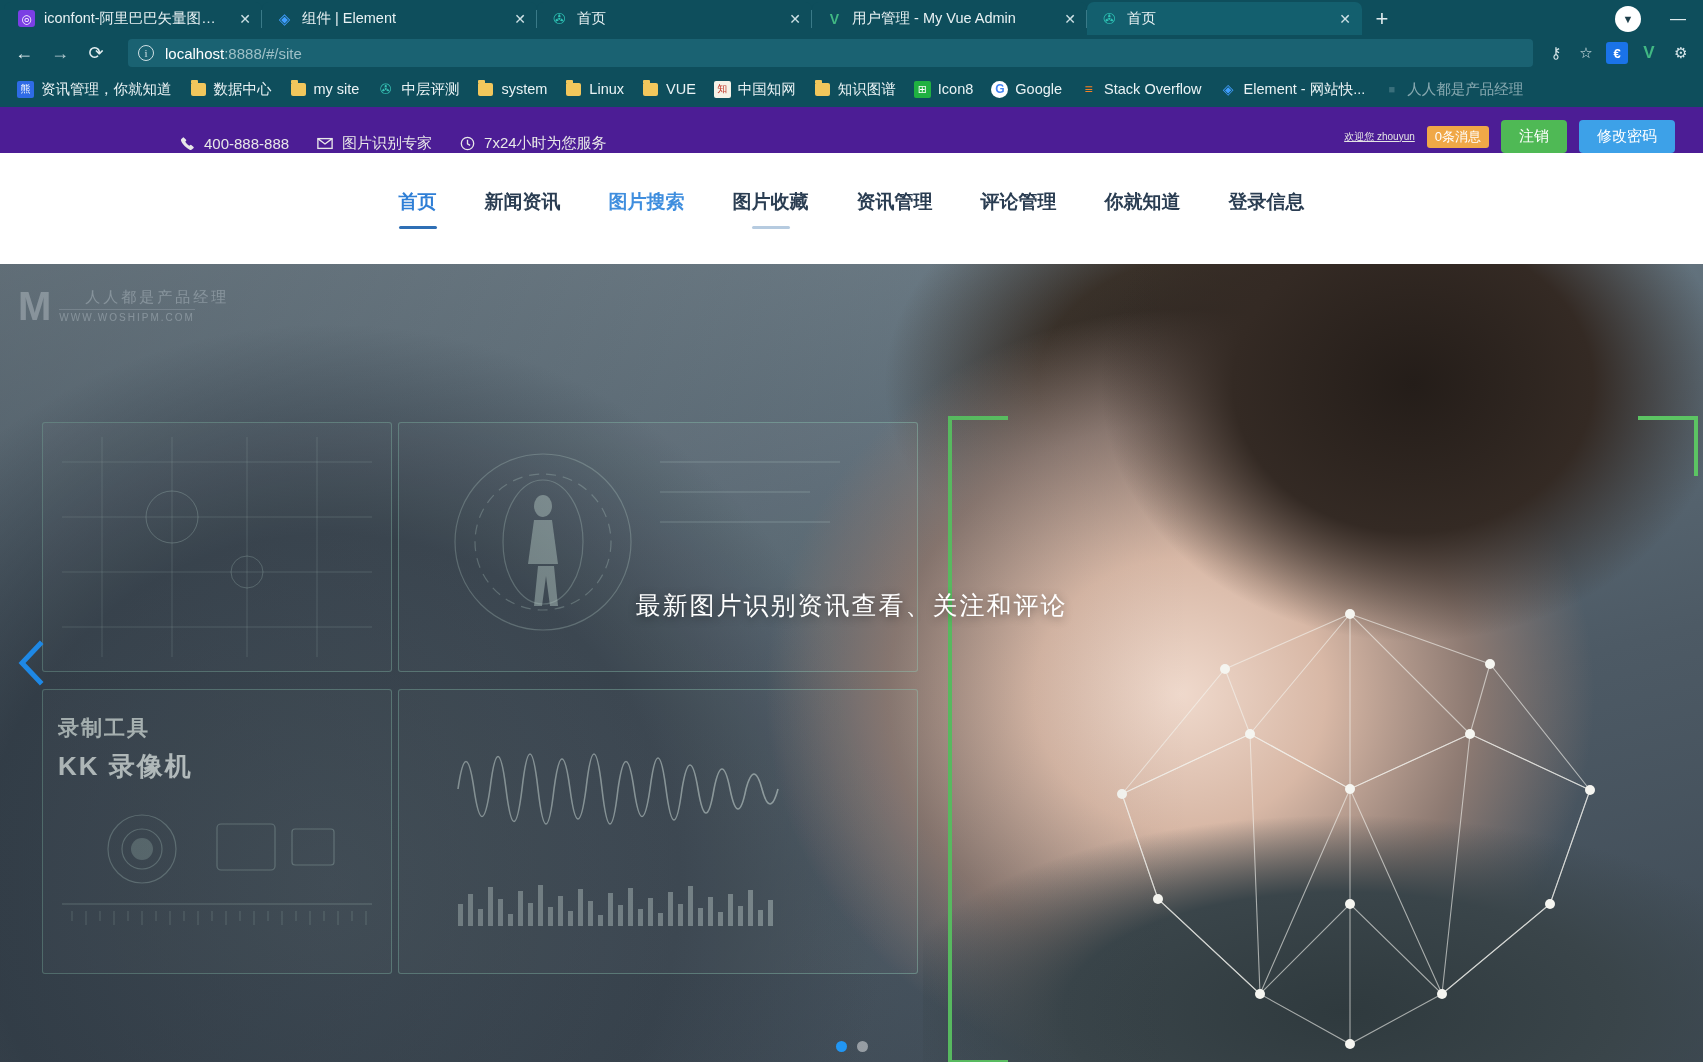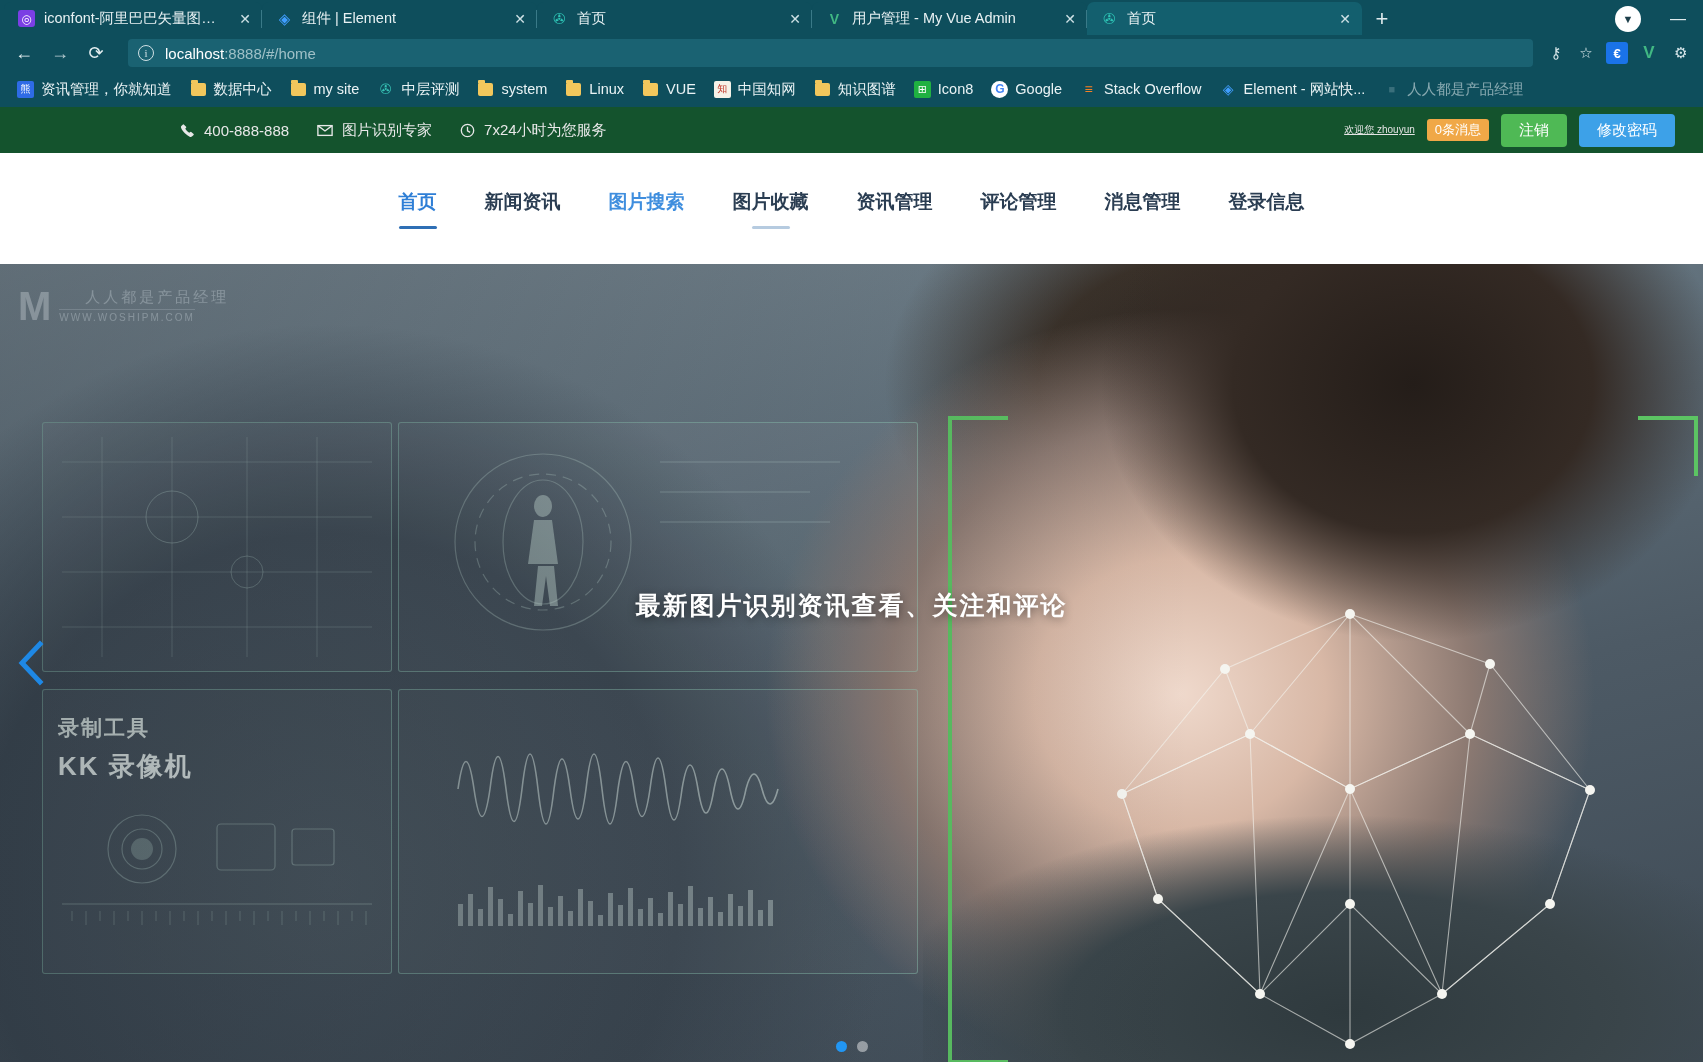--- a/index.html
+++ b/index.html
@@ -116,22 +116,22 @@
   .folder-ico::before {
     content: ""; position: absolute; top: -3px; left: 0;
     width: 7px; height: 3px; background: #f2c75c; border-radius: 1px 1px 0 0;
   }
   .bm-faded { opacity: 0.55; }
 
   
   #page { width: 1703px; height: 955px; background: #ffffff; overflow: hidden; }
 
   .topbar {
-    height: 46px; background: #14532d; color: #e8e8e8;
-    display: flex; align-items: center; padding: 0 28px 0 0;
+    height: 46px; background: #4c1d95; color: #e8e8e8;
+    display: flex; align-items: flex-end; padding: 0 28px 0 0;
     font-size: 15px;
   }
   .topbar-left { display: flex; align-items: center; padding-left: 180px; gap: 0; }
   .tb-item { display: flex; align-items: center; margin-right: 28px; white-space: nowrap; }
   .tb-ico { margin-right: 9px; font-size: 15px; color: #e8e8e8; display: inline-flex; }
   .topbar-spacer { flex: 1 1 auto; }
   .topbar-right { display: flex; align-items: center; gap: 12px; }
   .welcome { font-size: 10px; color: #e4e4e4; white-space: nowrap; text-decoration: underline; }
   .msg-badge {
     background: #f0a847; color: #ffffff; font-size: 13px;
@@ -217,21 +217,21 @@
 
   .hero-title {
     position: absolute; left: 0; right: 0; top: 195px;
     text-align: center; color: #f2f5f7; font-size: 72px;
     letter-spacing: 5px; font-weight: normal;
     text-shadow: 0 2px 14px rgba(0,0,0,0.35);
   }
   .hero-sub {
     position: absolute; left: 0; right: 0; top: 325px;
     text-align: center; color: #ffffff; font-size: 25px;
-    font-weight: bold; letter-spacing: 2px;
+    font-weight: normal; letter-spacing: 2px;
     text-shadow: 0 2px 10px rgba(0,0,0,0.45);
   }
   .carousel-arrow {
     position: absolute; left: 8px; top: 50%; transform: translateY(-50%);
     width: 46px; height: 56px; display: flex; align-items: center;
     justify-content: center;
   }
   .carousel-dots {
     position: absolute; left: 0; right: 0; bottom: 10px;
     display: flex; align-items: center; justify-content: center; gap: 10px;
@@ -289,21 +289,21 @@
     </div>
   </div>
 
   <div class="addressbar">
     <div class="nav-btn enabled">←</div>
     <div class="nav-btn">→</div>
     <div class="nav-btn enabled">⟳</div>
 
     <div class="omnibox">
       <span class="omnibox-info">i</span>
-      <span class="omnibox-url"><span>localhost</span><span class="dim">:8888/#/home</span></span>
+      <span class="omnibox-url"><span>localhost</span><span class="dim">:8888/#/site</span></span>
     </div>
 
     <div class="addr-icon">⚷</div>
     <div class="addr-icon">☆</div>
     <div class="ext-chip" style="background:#1a73e8;color:#fff">€</div>
     <div class="ext-chip" style="color:#41b883;font-size:17px">V</div>
     <div class="ext-chip" style="color:#d7e6ea;font-size:15px">⚙</div>
   </div>
 
   <div class="bookmarks">
@@ -458,21 +458,21 @@
 
       <div class="nav-item">
         <span class="label">资讯管理</span>
       </div>
 
       <div class="nav-item">
         <span class="label">评论管理</span>
       </div>
 
       <div class="nav-item">
-        <span class="label">消息管理</span>
+        <span class="label">你就知道</span>
       </div>
 
       <div class="nav-item">
         <span class="label">登录信息</span>
       </div>
 
     </div>
 
     <div class="cursor-hand">
       <svg width="26" height="30" viewBox="0 0 26 30">

